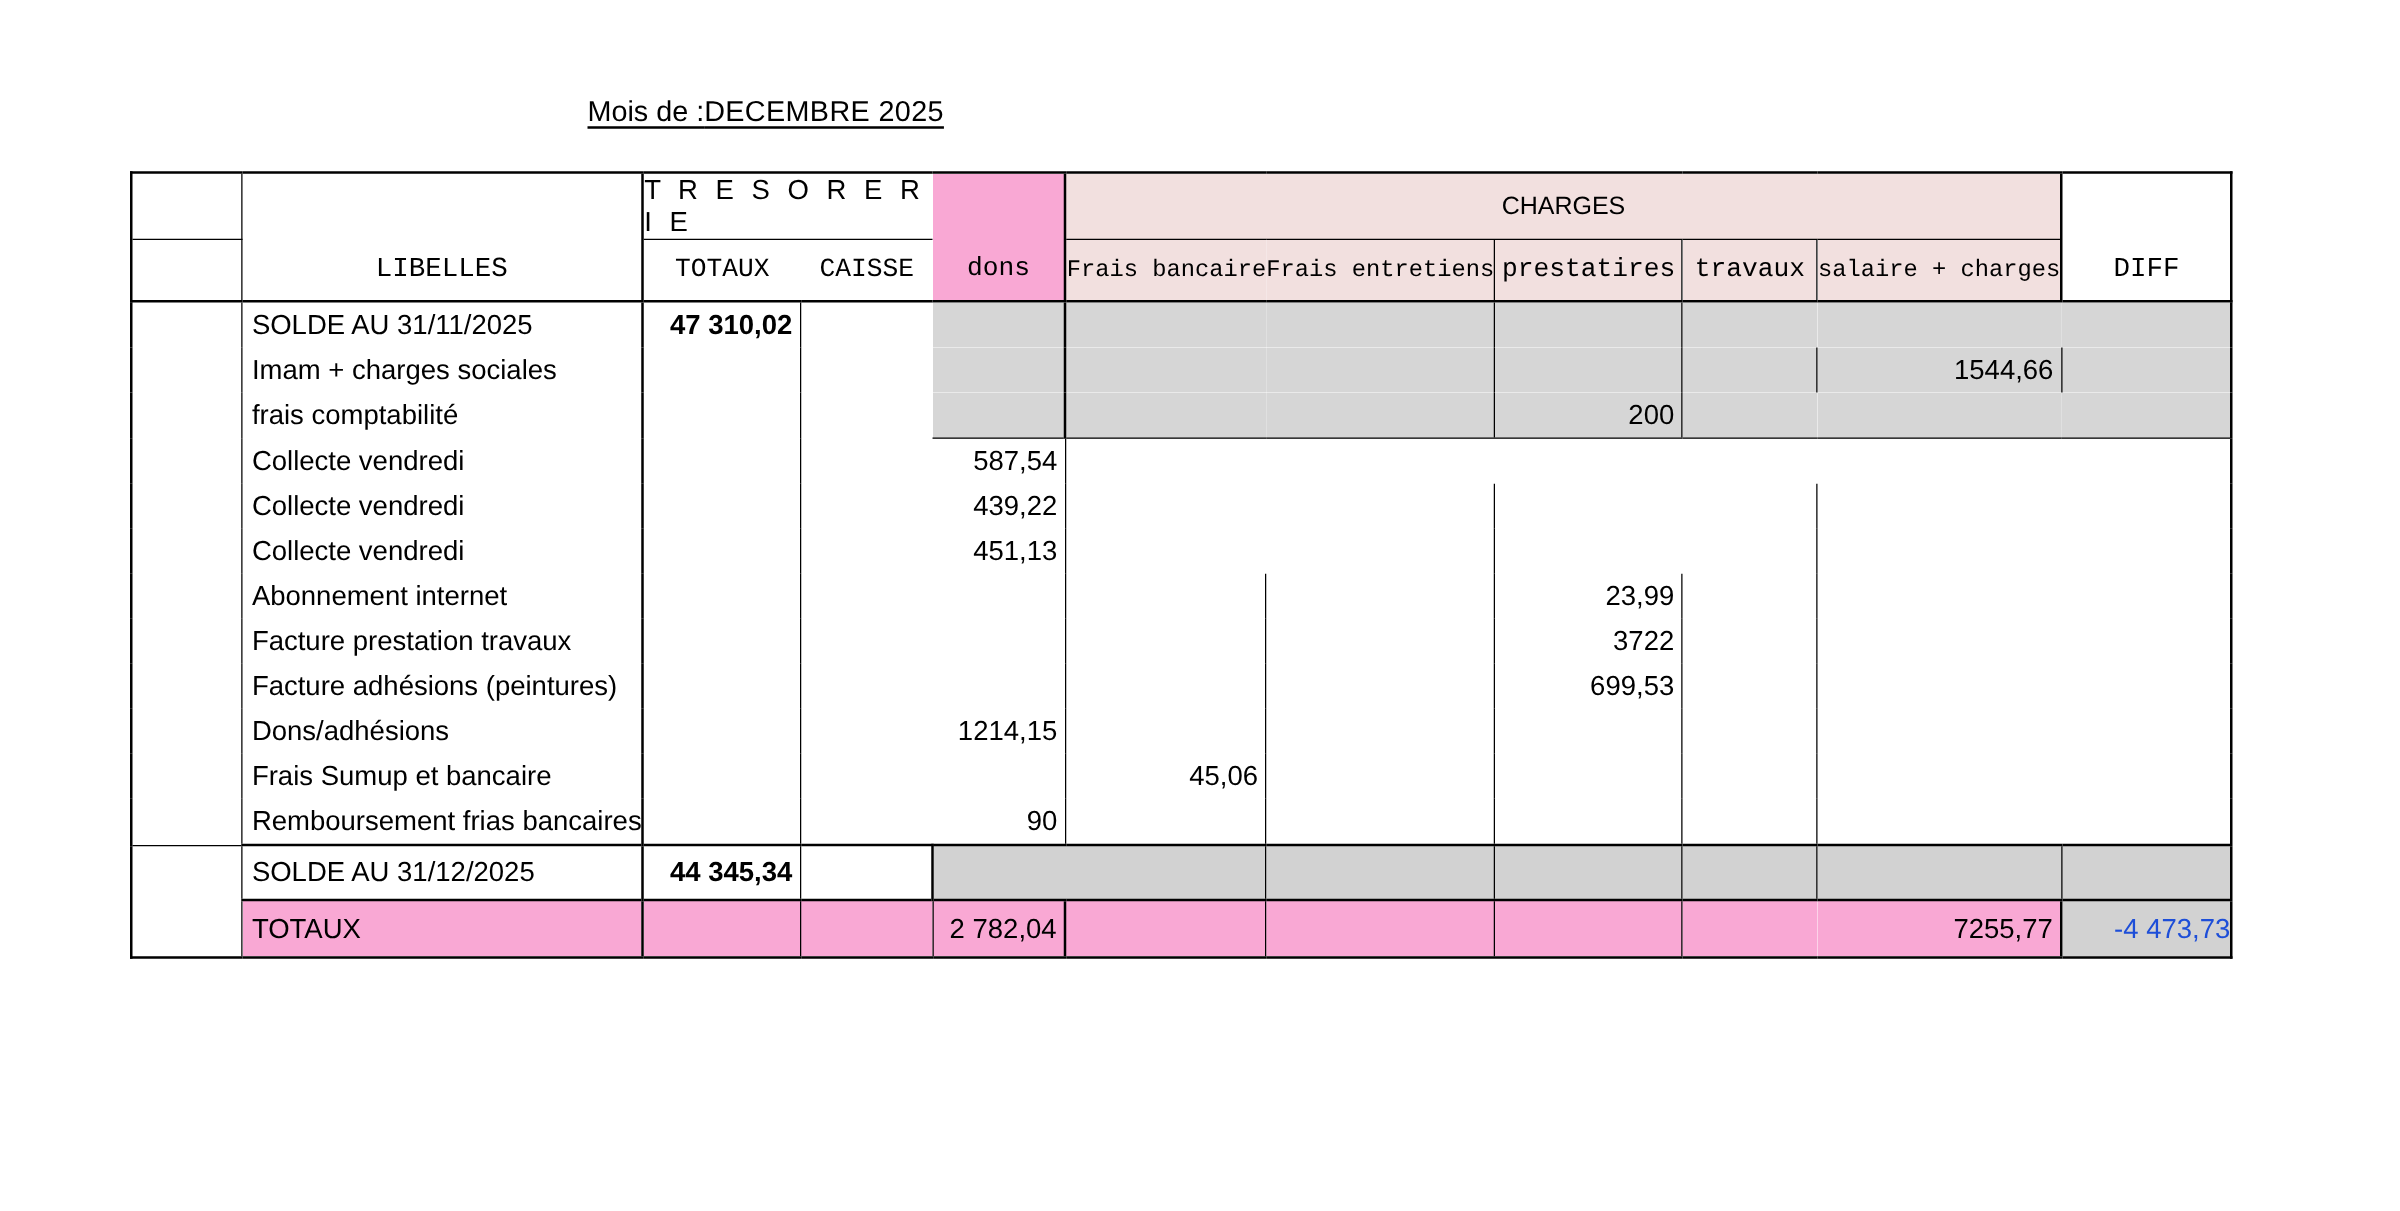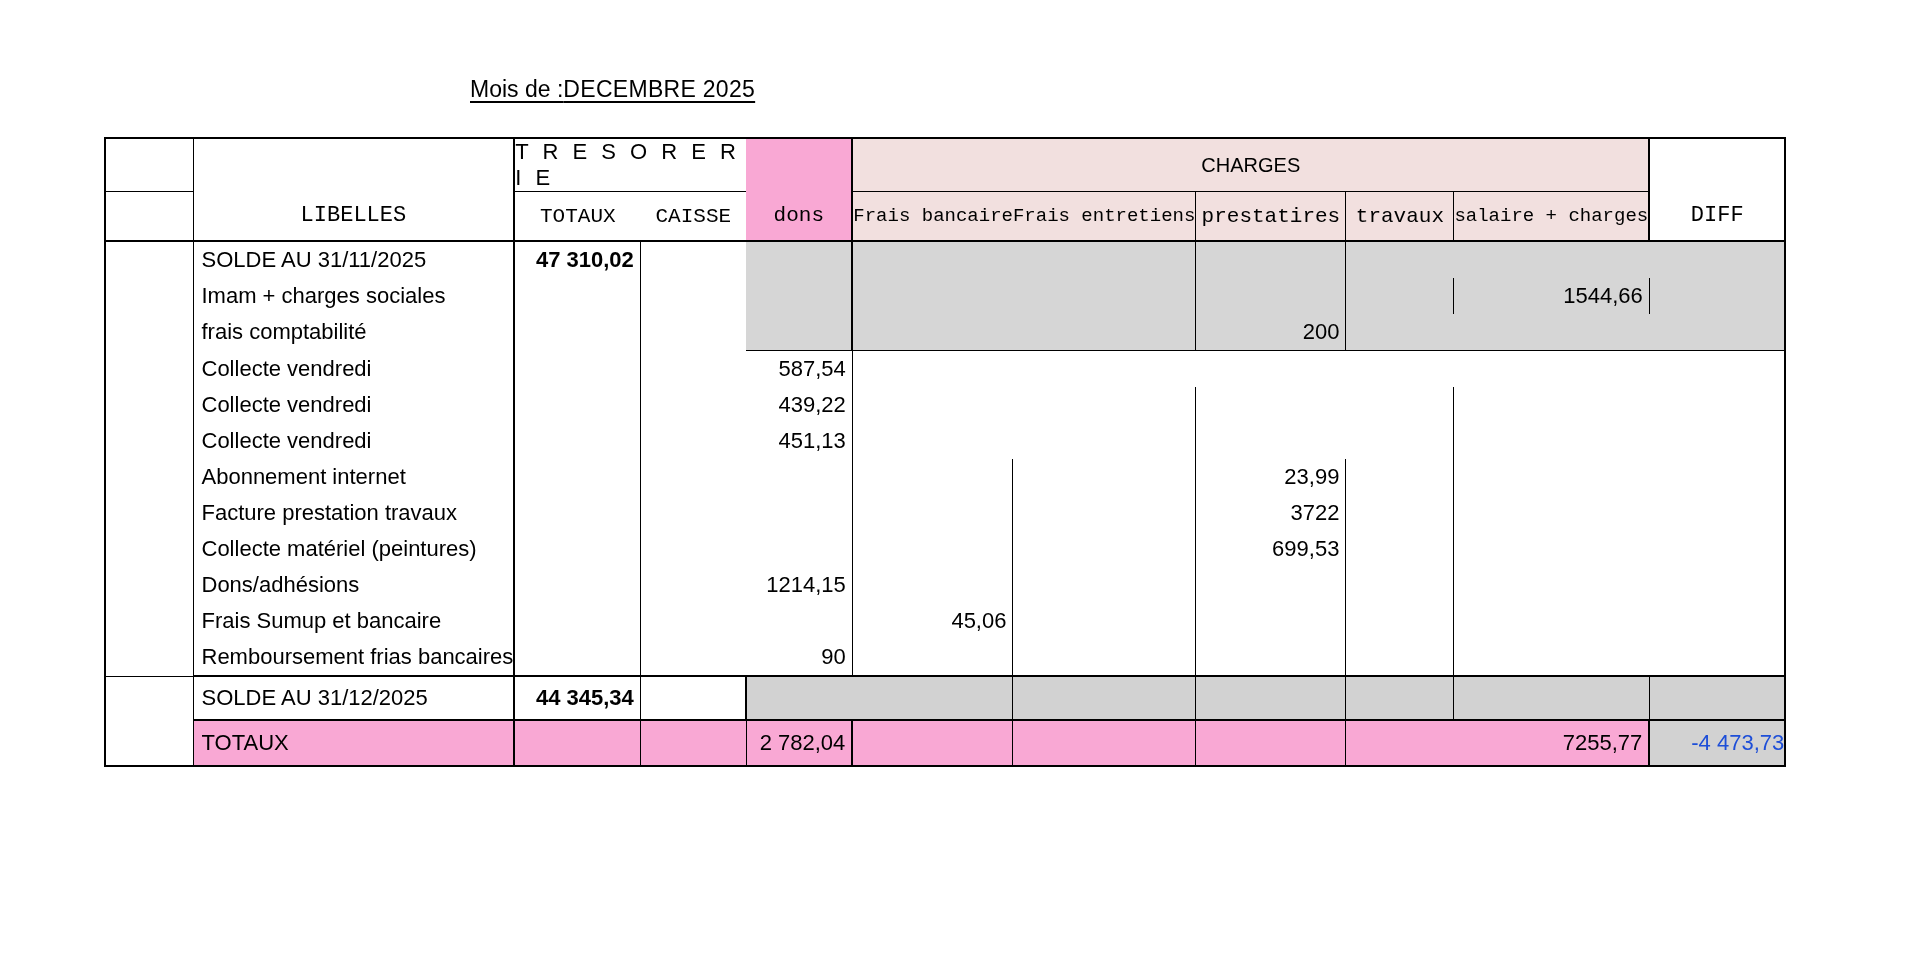--- a/index.html
+++ b/index.html
@@ -298,21 +298,21 @@
       <td class="num fill-white"></td>
       <td class="bl-thin num fill-white"></td>
       <td class="bl-thin br-thin num fill-white">3722</td>
       <td class="num fill-white"></td>
       <td class="bl-thin num fill-white"></td>
       <td class="br num fill-white"></td>
     </tr>
 
     <tr class="data-row">
       <td class="bl br-thin fill-white"></td>
-      <td class="lbl fill-white">Collecte matériel (peintures)</td>
+      <td class="lbl fill-white">Facture adhésions (peintures)</td>
       <td class="bl br-thin num fill-white"></td>
       <td class="num fill-white"></td>
       <td class="br-thin num fill-white"></td>
       <td class="num fill-white"></td>
       <td class="bl-thin num fill-white"></td>
       <td class="bl-thin br-thin num fill-white">699,53</td>
       <td class="num fill-white"></td>
       <td class="bl-thin num fill-white"></td>
       <td class="br num fill-white"></td>
     </tr>

